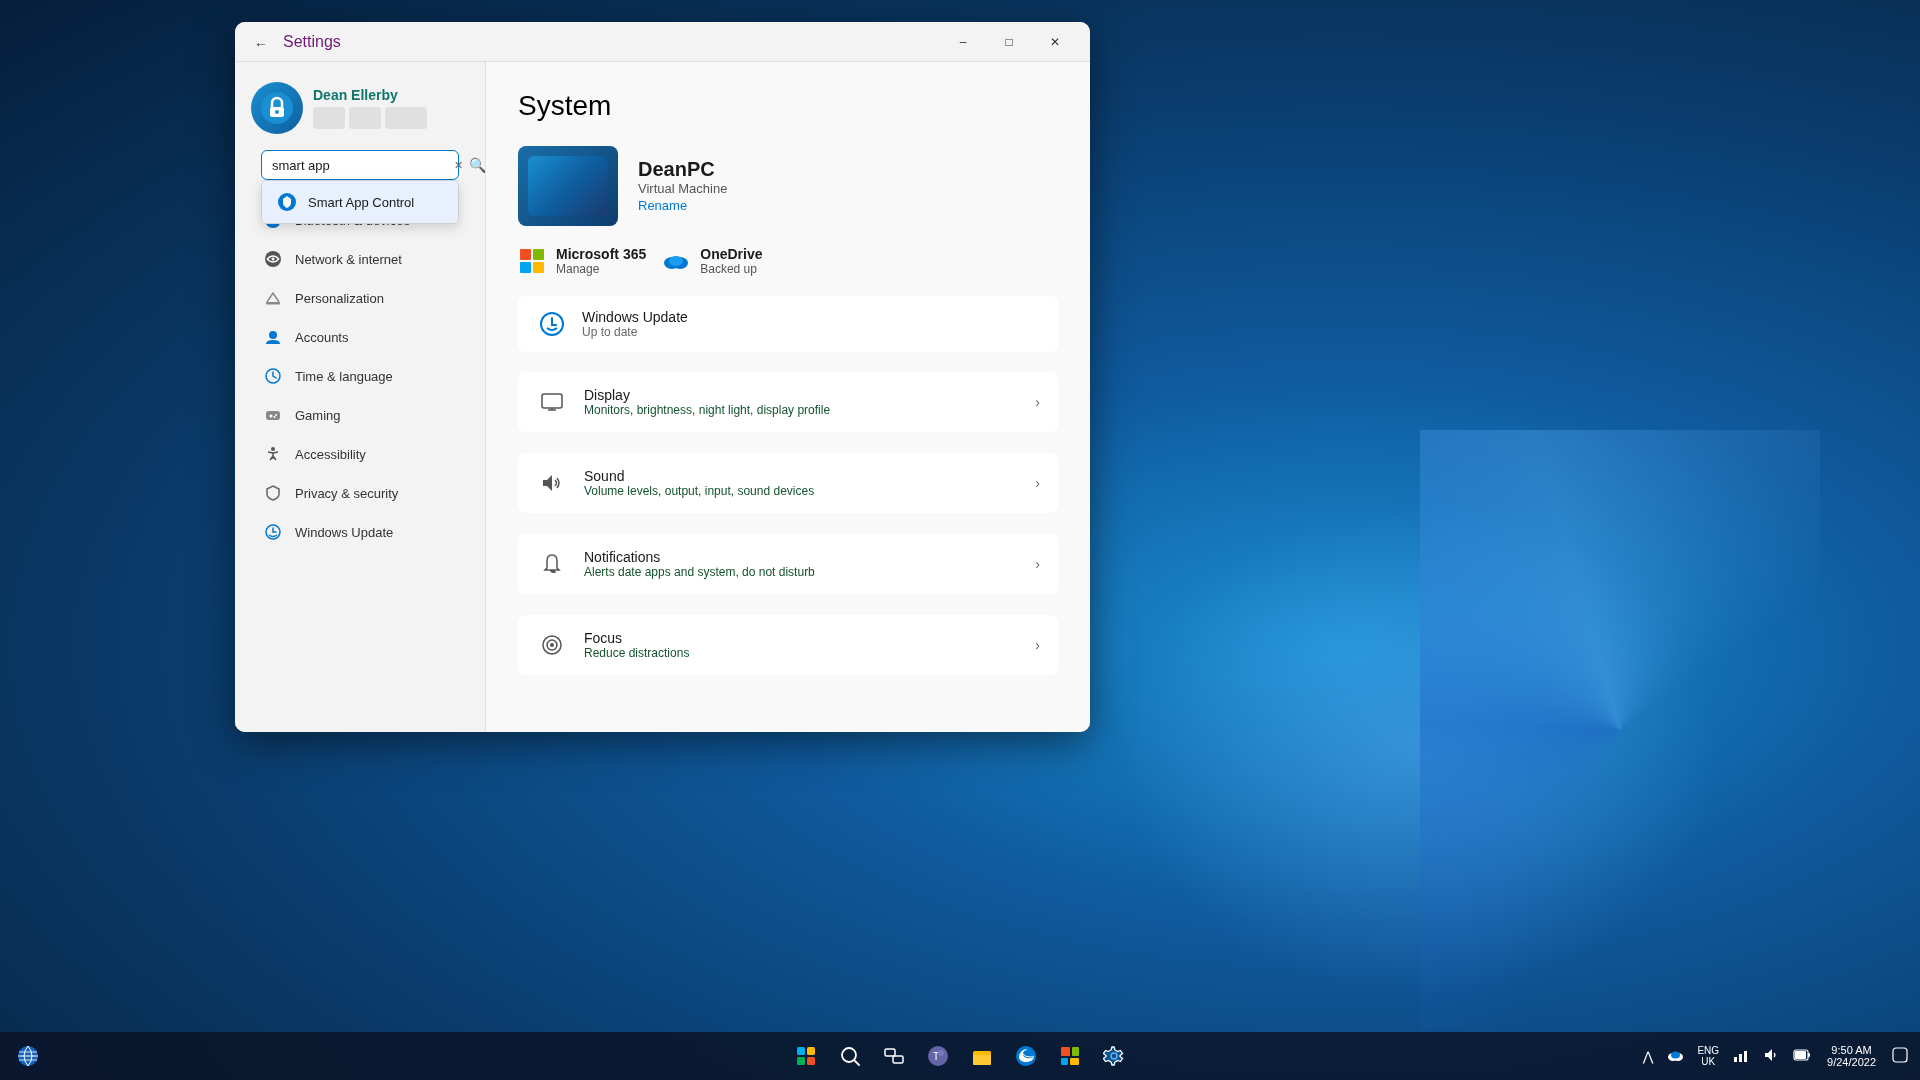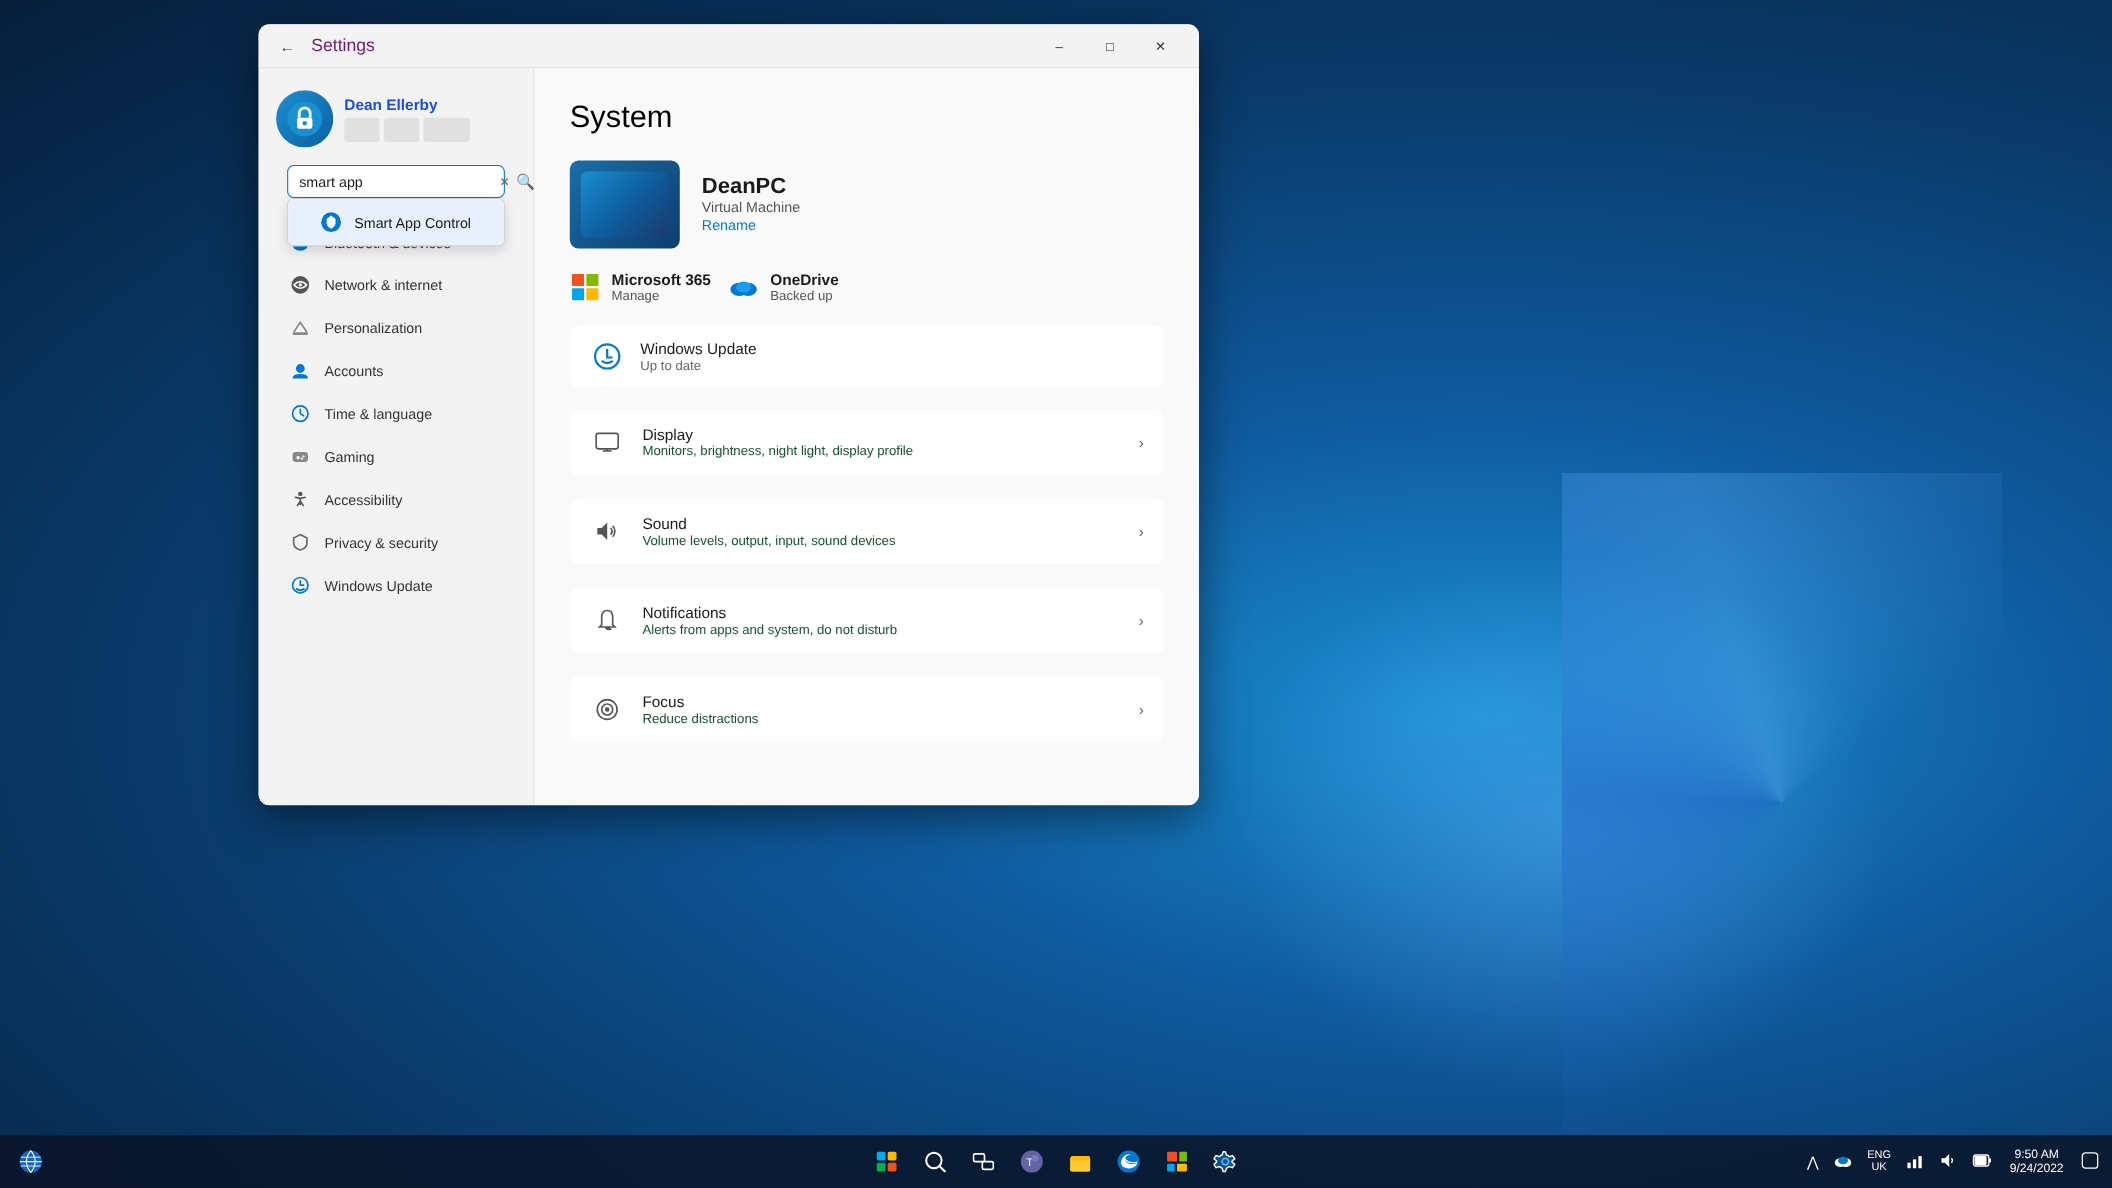--- a/index.html
+++ b/index.html
@@ -206,21 +206,21 @@
       width: 100%;
       height: 100%;
       display: flex;
       align-items: center;
       justify-content: center;
       font-size: 22px;
     }
     .user-name {
       font-size: 14px;
       font-weight: 600;
-      color: #1d4ed8;
+      color: #0f766e;
     }
     .user-badges {
       display: flex;
       gap: 4px;
       margin-top: 4px;
     }
     .badge {
       width: 32px;
       height: 22px;
       background: #e0e0e0;
@@ -271,21 +271,21 @@
       border: 1px solid #d0d0d0;
       border-radius: 6px;
       box-shadow: 0 4px 12px rgba(0,0,0,0.15);
       z-index: 50;
       overflow: hidden;
     }
     .dropdown-item {
       display: flex;
       align-items: center;
       gap: 10px;
-      padding: 10px 28px;
+      padding: 10px 14px;
       cursor: pointer;
       background: #e8f0fe;
     }
     .dropdown-item-icon {
       width: 22px;
       height: 22px;
       display: flex;
       align-items: center;
       justify-content: center;
       font-size: 16px;
@@ -699,21 +699,21 @@
 
         <div class="setting-row">
           <div class="setting-icon">
             <svg width="24" height="24" viewBox="0 0 24 24" fill="none">
               <path d="M12 3 Q17 3 17 9 L17 16 L19 18 L5 18 L7 16 L7 9 Q7 3 12 3 Z" stroke="#555" stroke-width="1.5" fill="none"></path>
               <path d="M10 18 Q10 21 14 21 Q18 21 14 18" fill="#555"></path>
             </svg>
           </div>
           <div class="setting-text">
             <div class="setting-title">Notifications</div>
-            <div class="setting-subtitle">Alerts from apps and system, do not disturb</div>
+            <div class="setting-subtitle">Alerts date apps and system, do not disturb</div>
           </div>
           <span class="setting-arrow">›</span>
         </div>
 
         <div class="setting-row">
           <div class="setting-icon">
             <svg width="24" height="24" viewBox="0 0 24 24" fill="none">
               <circle cx="12" cy="12" r="9" stroke="#555" stroke-width="1.5" fill="none"></circle>
               <circle cx="12" cy="12" r="5" stroke="#555" stroke-width="1.5" fill="none"></circle>
               <circle cx="12" cy="12" r="2" fill="#555"></circle>

